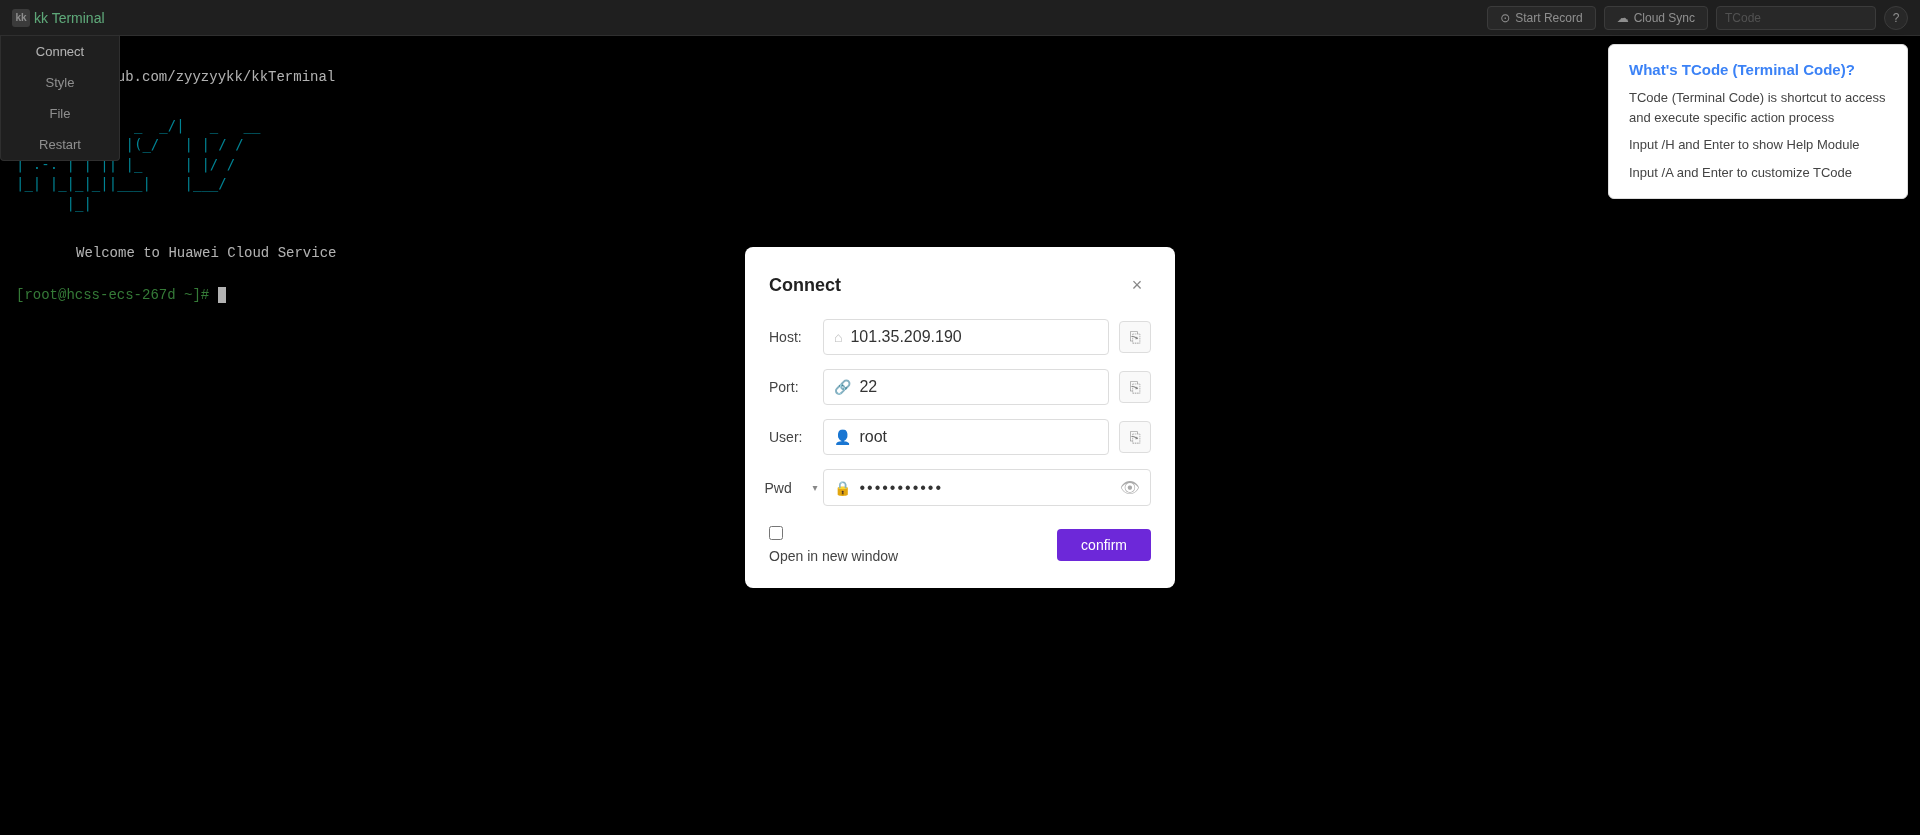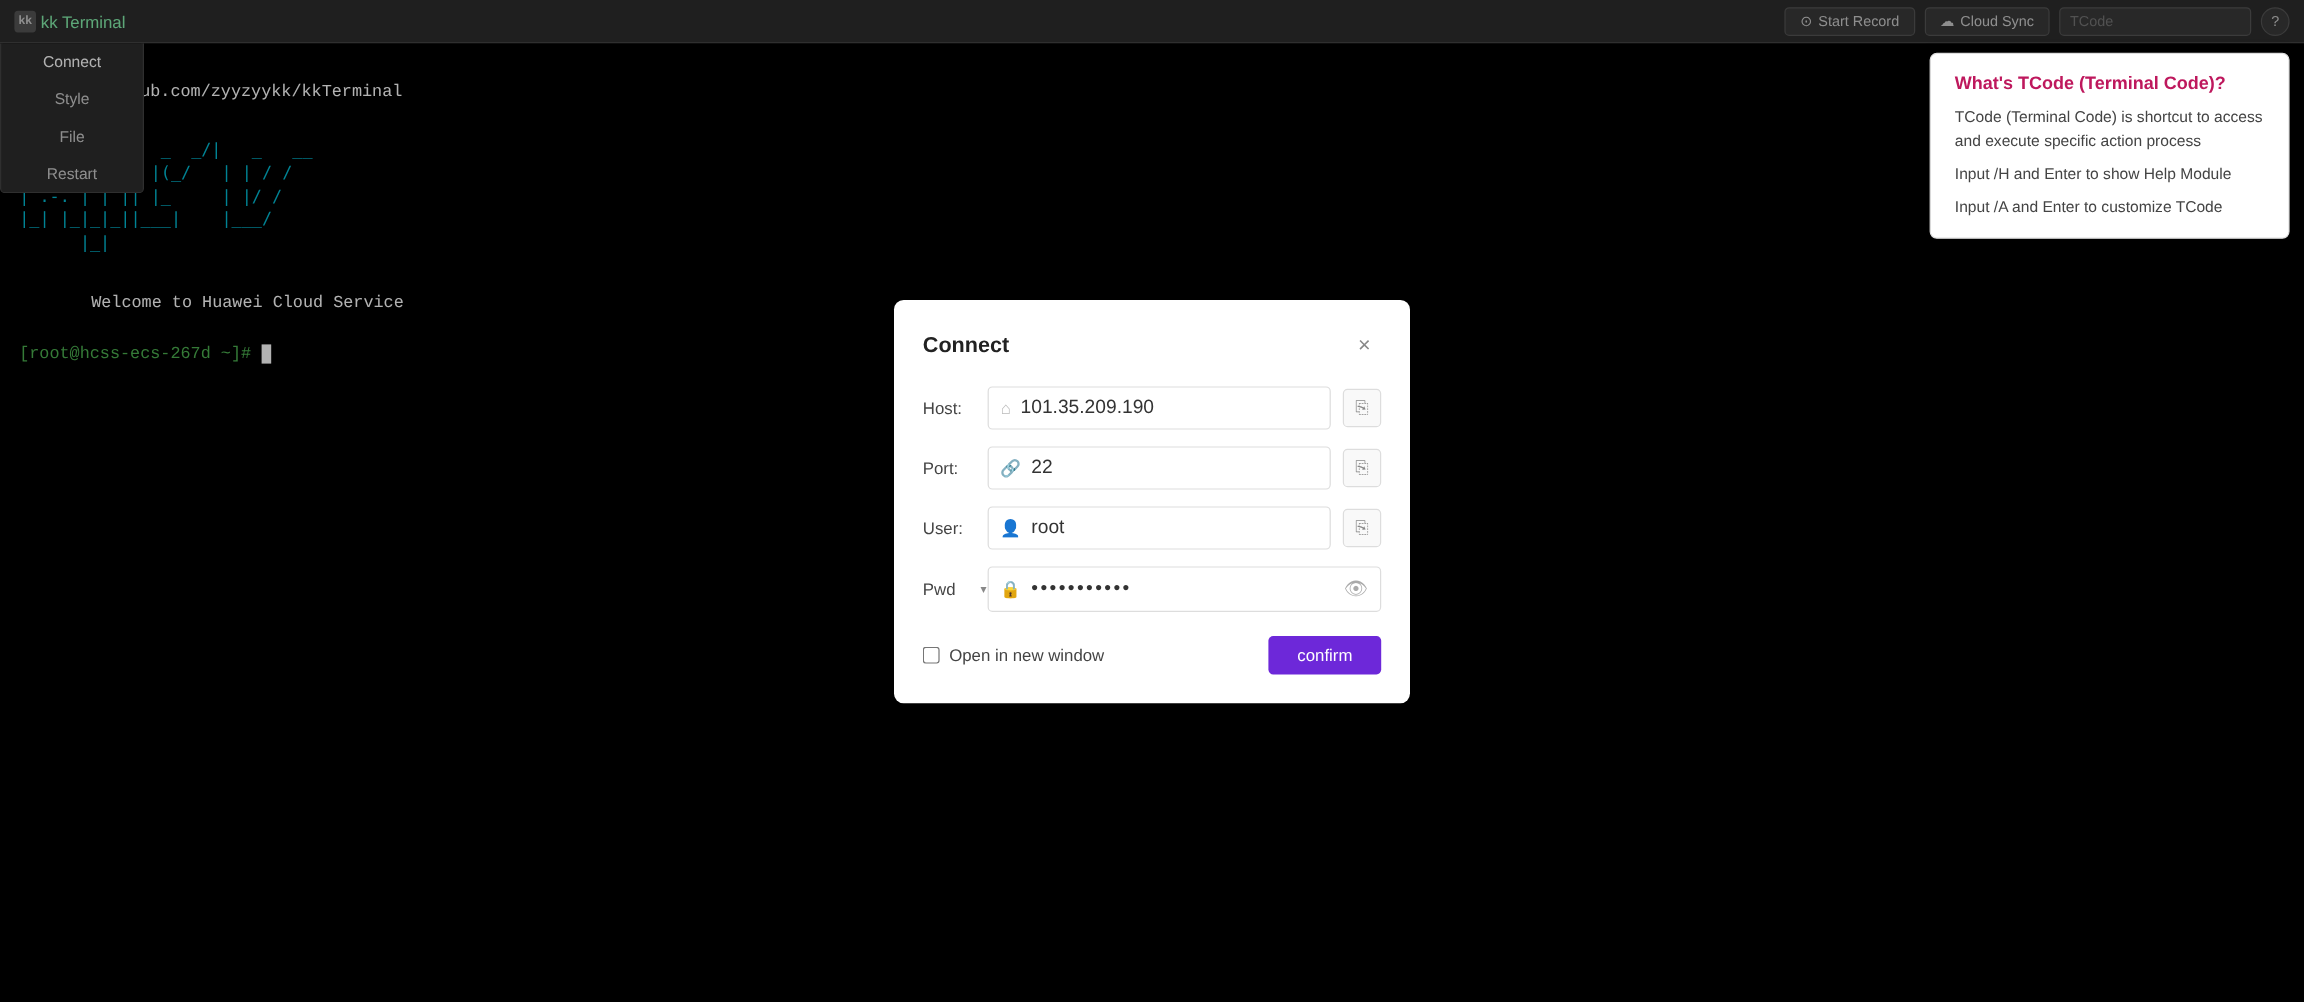--- a/index.html
+++ b/index.html
@@ -109,47 +109,47 @@
       border: none; outline: none; flex: 1; font-size: 16px; color: #333;
       background: transparent;
     }
     .field-icon { color: #bbb; font-size: 14px; }
     .copy-btn {
       width: 32px; height: 32px; border: 1px solid #ddd; border-radius: 4px;
       background: #f9f9f9; cursor: pointer; display: flex; align-items: center;
       justify-content: center; color: #888; font-size: 14px; flex-shrink: 0;
     }
 
-    .pwd-label-wrap { display: flex; align-items: center; gap: 4px; color: #444; font-size: 14px; width: 44px; flex-shrink: 0; }
+    .pwd-label-wrap { display: flex; align-items: center; gap: 4px; color: #444; font-size: 14px; width: 44px; flex-shrink: 0; justify-content: center; }
     .pwd-chevron { font-size: 10px; color: #888; }
     .eye-btn {
       background: none; border: none; cursor: pointer; color: #aaa; font-size: 16px;
       display: flex; align-items: center;
     }
 
     .dialog-footer {
       display: flex; align-items: center; justify-content: space-between;
       margin-top: 20px;
     }
-    .checkbox-wrap { display: flex; align-items: center; gap: 8px; }
+    .checkbox-wrap { display: flex; align-items: flex-start; gap: 8px; flex-direction: column; }
     .checkbox-wrap input[type=checkbox] { width: 14px; height: 14px; }
     .checkbox-label { color: #444; font-size: 14px; }
     .btn-confirm {
       padding: 8px 24px; background: #6d28d9; color: #fff;
       border: none; border-radius: 4px; font-size: 14px; cursor: pointer;
     }
 
     
     #tcode-tooltip {
       position: absolute; top: 44px; right: 12px; z-index: 400;
       background: #fff; border: 1px solid #ddd; border-radius: 6px;
       padding: 16px 20px; width: 300px;
       box-shadow: 0 4px 16px rgba(0,0,0,0.15);
     }
-    .tooltip-title { font-size: 15px; font-weight: 700; color: #be185d; margin-bottom: 10px; }
+    .tooltip-title { font-size: 15px; font-weight: 700; color: #3b82f6; margin-bottom: 10px; }
     .tooltip-text { font-size: 13px; color: #444; margin-bottom: 8px; line-height: 1.5; }
     .tooltip-text:last-child { margin-bottom: 0; }
   </style>
 </head>
 <body>
 
 <div id="title-bar">
   <div class="app-icon">
     <span>kk</span>
   </div>

